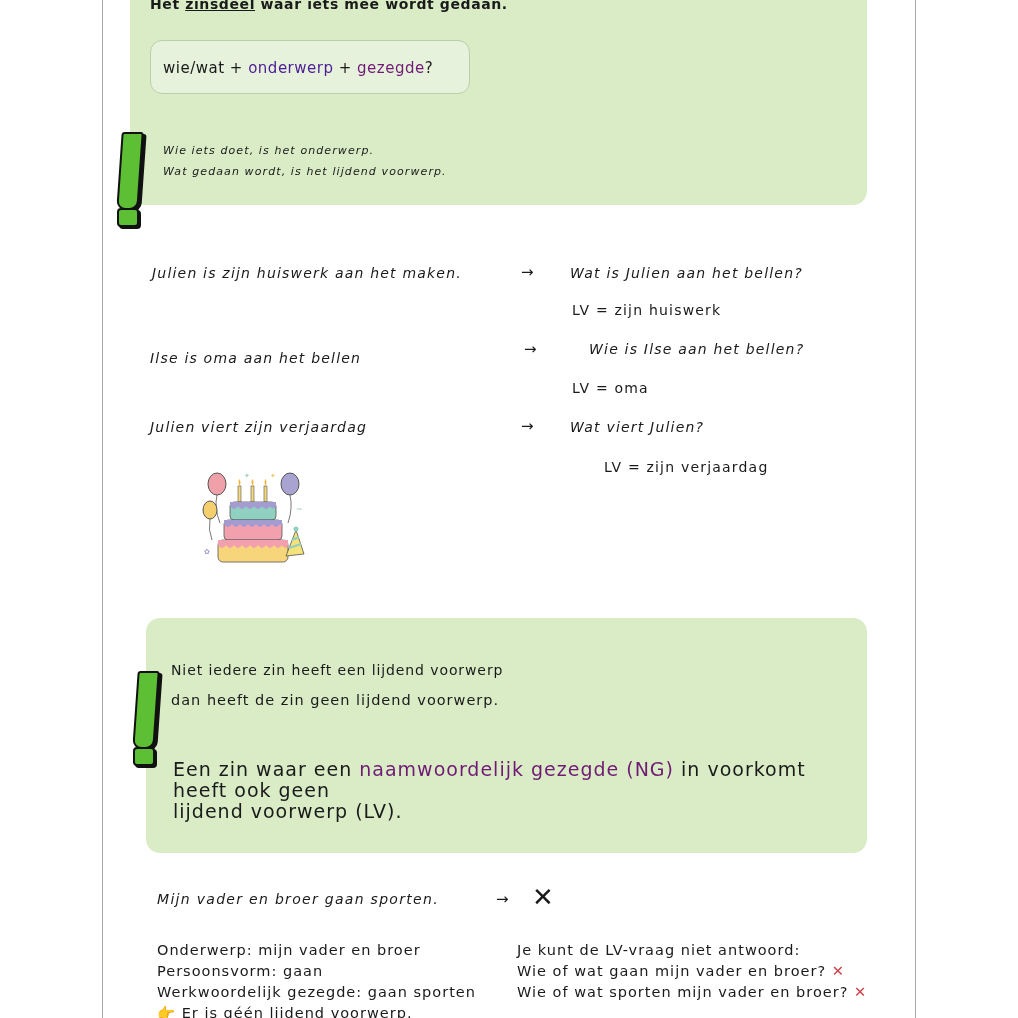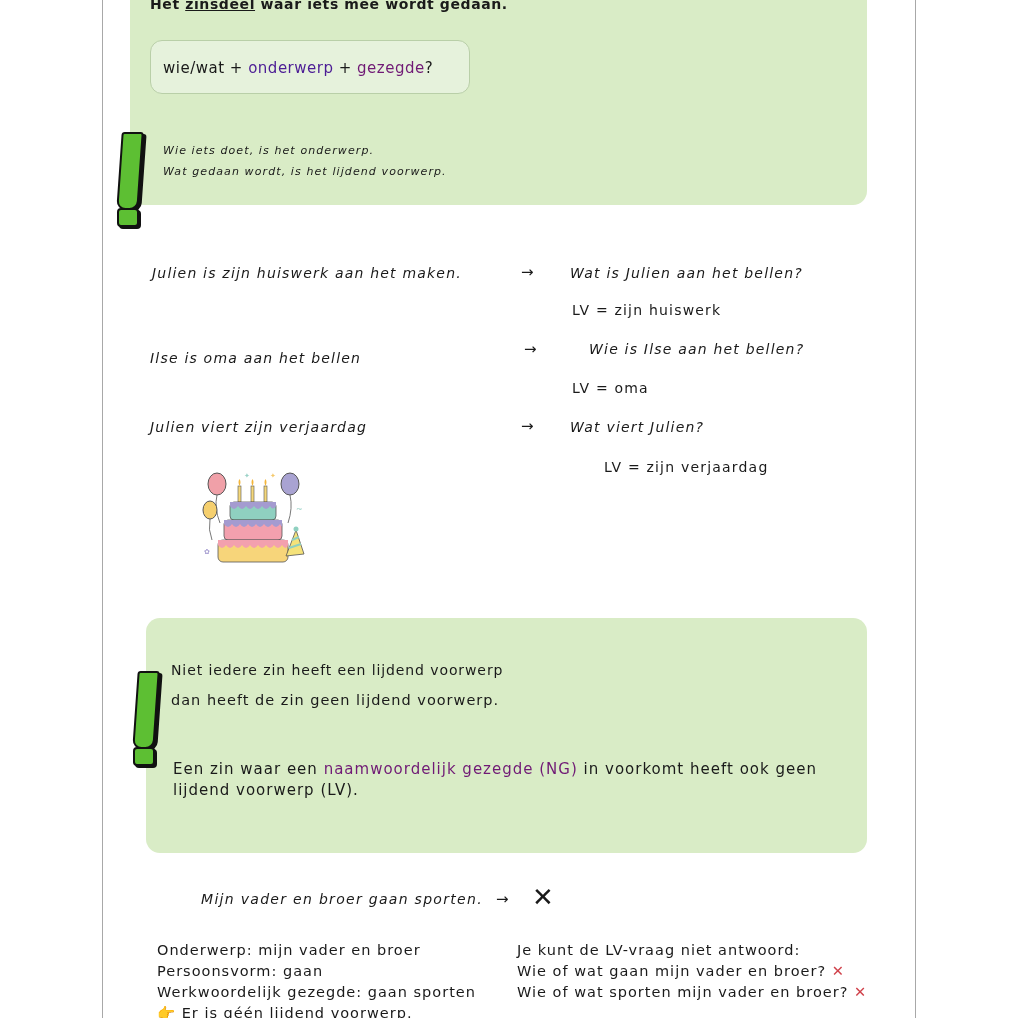--- a/index.html
+++ b/index.html
@@ -40,22 +40,22 @@
     position:absolute; left:1px; top:76px; width:18px; height:15px;
     background:#5dbf33; border:2px solid #111; border-radius:4px;
     box-shadow:2px 2px 0 #111;
   }
   .ex-row { font-size:14px; font-style:italic; letter-spacing:1.2px; }
   .ans { font-size:14px; font-style:italic; letter-spacing:1.2px; }
   .arrow { font-size:15px; }
   .cake { left:200px; top:468px; width:108px; height:108px; }
   .b2-title { left:171px; top:662px; font-size:14px; font-weight:normal; letter-spacing:0.9px; }
   .b2-p { left:171px; top:690px; font-size:14.5px; line-height:21px; letter-spacing:1px; width:680px; }
-  .b2-p2 { left:173px; top:759px; font-size:15px; line-height:21px; letter-spacing:1px; width:680px; }
-  .ex4 { left:157px; top:891px; font-size:14px; font-style:italic; letter-spacing:1.3px;margin-left:44px; }
+  .b2-p2 { left:173px; top:759px; font-size:19px; line-height:21px; letter-spacing:1px; width:680px; }
+  .ex4 { left:157px; top:891px; font-size:14px; font-style:italic; letter-spacing:1.3px; }
   .list-left { left:157px; top:940px; font-size:14.5px; line-height:21px; letter-spacing:1px; }
   .list-right { left:517px; top:940px; font-size:14.5px; line-height:21px; letter-spacing:1px; }
   .redx { color:#d0424b; font-weight:bold; }
 </style>
 </head>
 <body>
 
 <div class="page"></div>
 
 <div class="abs box1"></div>

